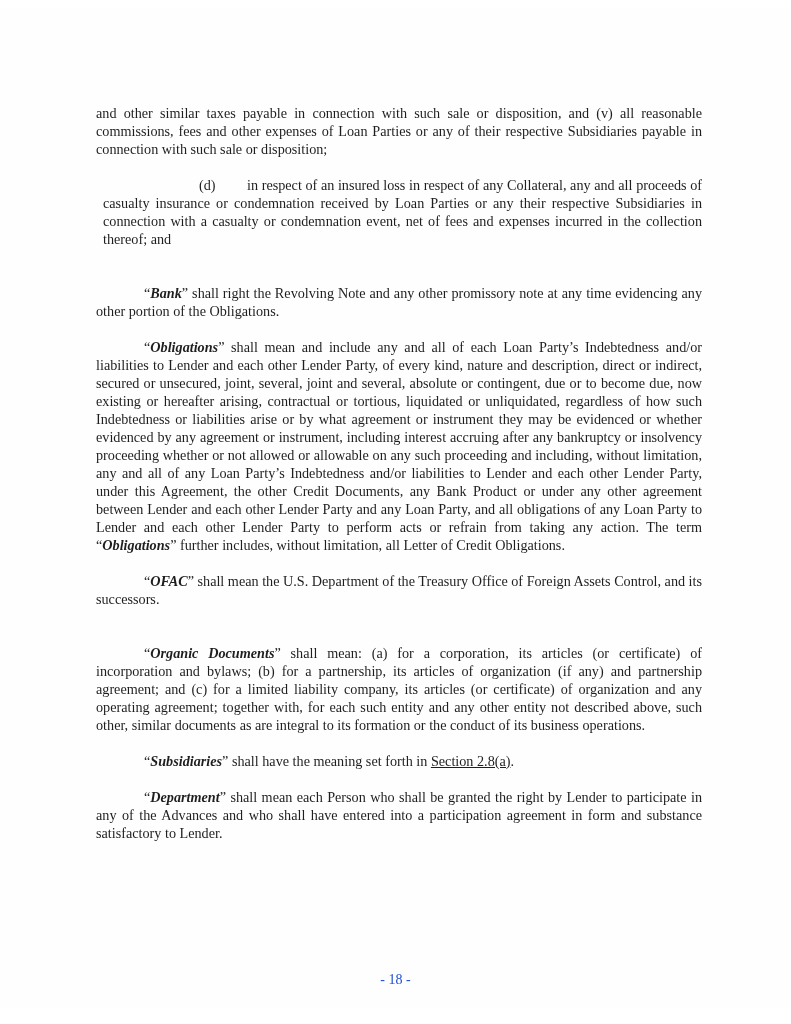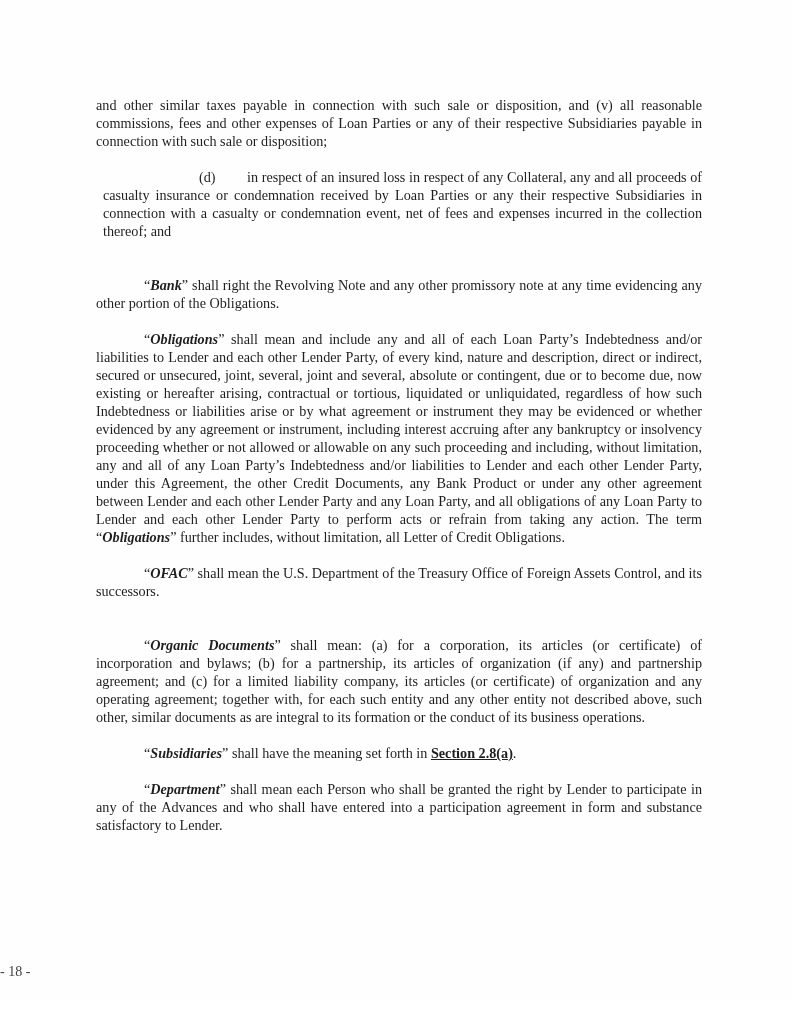--- a/index.html
+++ b/index.html
@@ -1,35 +1,35 @@
 <!DOCTYPE html>
 <html><head>
 <meta charset="utf-8">
 <style>
   html, body { margin: 0; padding: 0; background: #ffffff; }
   body { width: 791px; height: 1024px; position: relative; overflow: hidden; }
   .page {
-    position: absolute; left: 0; top: 0; width: 791px; height: 1000px;
+    position: absolute; left: 0; top: 8px; width: 791px; height: 1000px;
     background: #fefefe;
     font-family: "Liberation Serif", "DejaVu Serif", serif;
     color: #1e1e1e;
     font-size: 14.2px;
     line-height: 18px;
   }
   .content { position: absolute; left: 96px; width: 606px; top: 96px; }
   p { margin: 0; text-align: justify; }
   .gap { height: 18px; }
   .indent { text-indent: 48px; }
   .sub { text-indent: 96px; margin-left: 7px; }
   .sub .lbl { display: inline-block; text-indent: 0; width: 48px; }
   .term { font-weight: bold; font-style: italic; }
-  .xref { text-decoration: underline; font-weight: bold; }
+  .xref { text-decoration: underline; }
   .footer {
-    position: absolute; top: 963px; left: 0; width: 791px; 
-    font-family: "Liberation Serif", serif; font-size: 14px; color: #404040;
+    position: absolute; top: 963px; left: 0; width: 791px; text-align: center;
+    font-family: "Liberation Serif", serif; font-size: 14px; color: #1d4ed8;
   }
 </style>
 </head>
 <body>
 
 <div class="page">
   <div class="content">
 
     <p>and other similar taxes payable in connection with such sale or disposition, and (v) all reasonable commissions, fees and other expenses of Loan Parties or any of their respective Subsidiaries payable in connection with such sale or disposition;</p>
     <div class="gap"></div>

